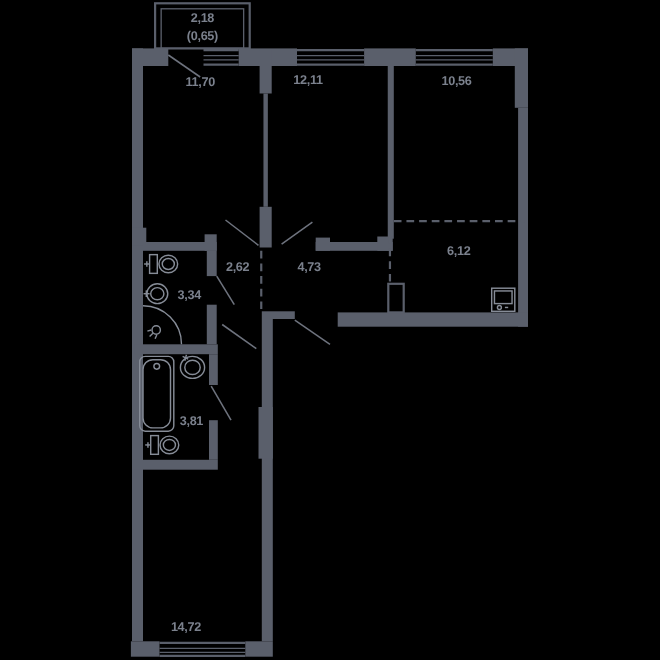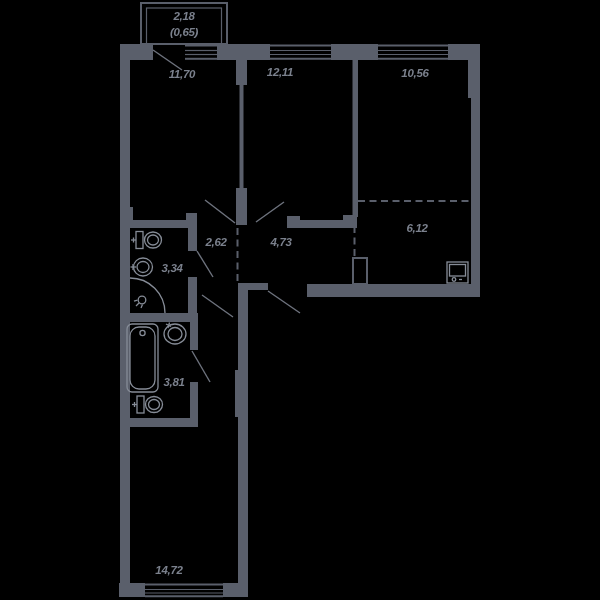--- a/index.html
+++ b/index.html
@@ -1,16 +1,16 @@
 <!DOCTYPE html>
 <html><head>
 <meta charset="utf-8">
 <style>
   html,body{margin:0;padding:0;background:#000;}
-  .stage{width:600px;height:600px;background:#000;position:relative;overflow:hidden;font-style:italic;}
+  .stage{width:600px;height:600px;background:#000;position:relative;overflow:hidden;}
   svg{display:block;}
   .wall{fill:#5a5f6b;}
   .wline{stroke:#5a5f6b;fill:none;}
   .thin{stroke-width:1.2;}
   .thick{stroke-width:2;}
   .dash{stroke:#5a5f6b;stroke-width:2;fill:none;stroke-dasharray:7 4.5;}
   .swing{stroke:#6e737e;stroke-width:1.4;fill:none;}
   .fix{stroke:#868c97;stroke-width:1.3;fill:none;}
   .lbl{fill:#7b818d;font-family:"Liberation Sans",sans-serif;font-size:11.5px;font-weight:bold;letter-spacing:-0.3px;text-anchor:middle;}
 </style>

